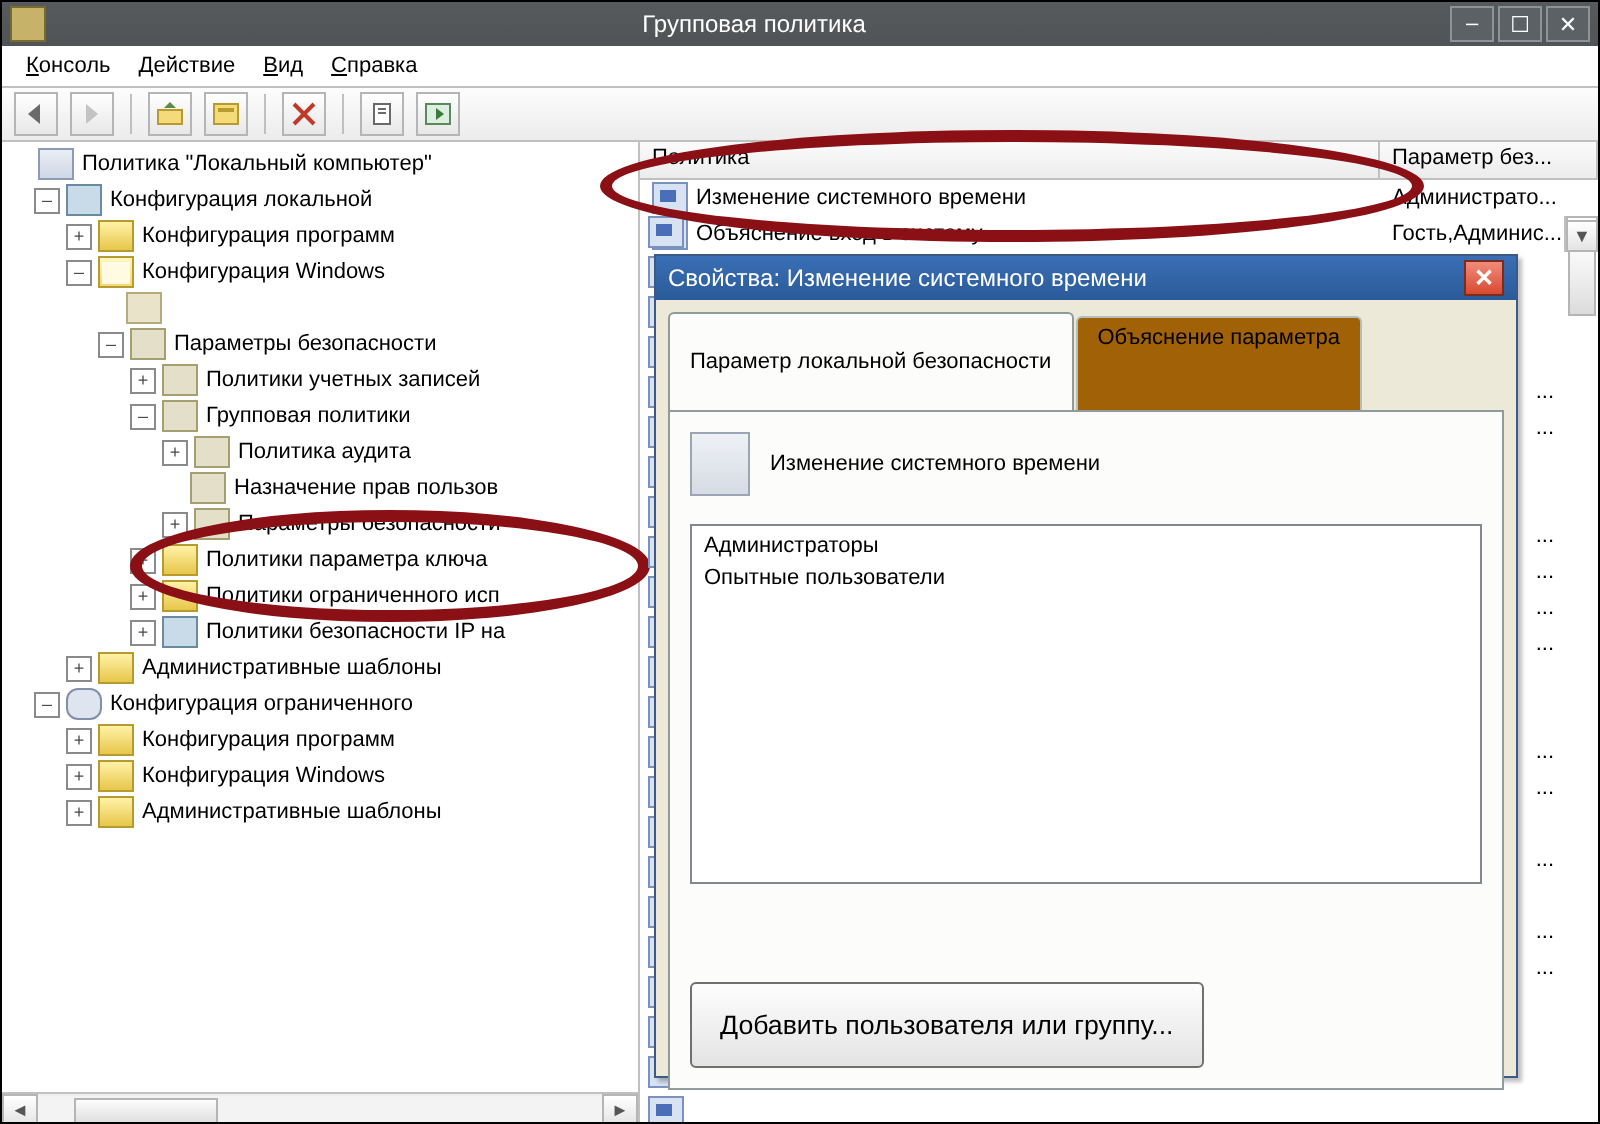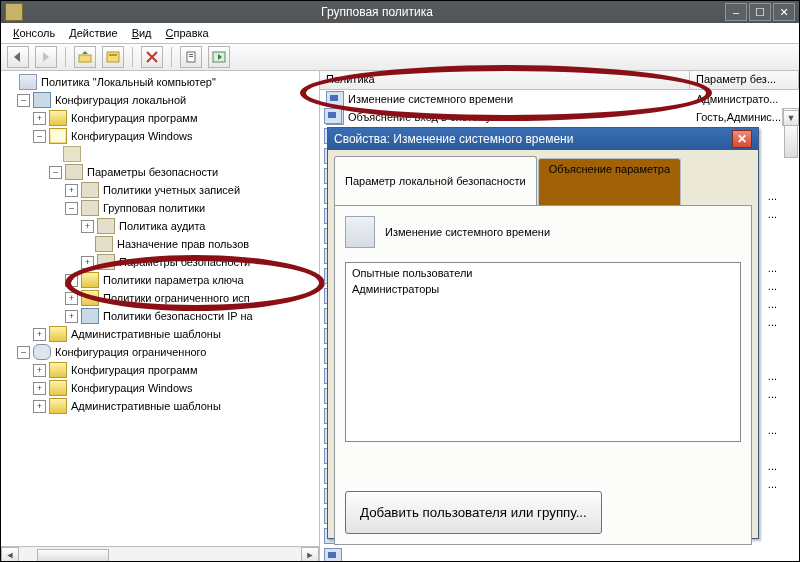--- a/index.html
+++ b/index.html
@@ -345,22 +345,22 @@
   <div class="tabs">
     <div class="tab">Параметр локальной безопасности</div>
     <div class="tab inactive">Объяснение параметра</div>
   </div>
   <div class="pane">
     <div class="descrow">
       <div class="descicon"></div>
       <span>Изменение системного времени</span>
     </div>
     <div class="listbox">
+      <div class="item">Администраторы</div>
       <div class="item">Опытные пользователи</div>
-      <div class="item">Администраторы</div>
     </div>
     <div class="btnrow">
       <button class="btn"><u>Д</u><span>обавить пользователя или группу...</span></button>
     </div>
   </div>
 </div>
 
 </div>
 
 </body></html>

